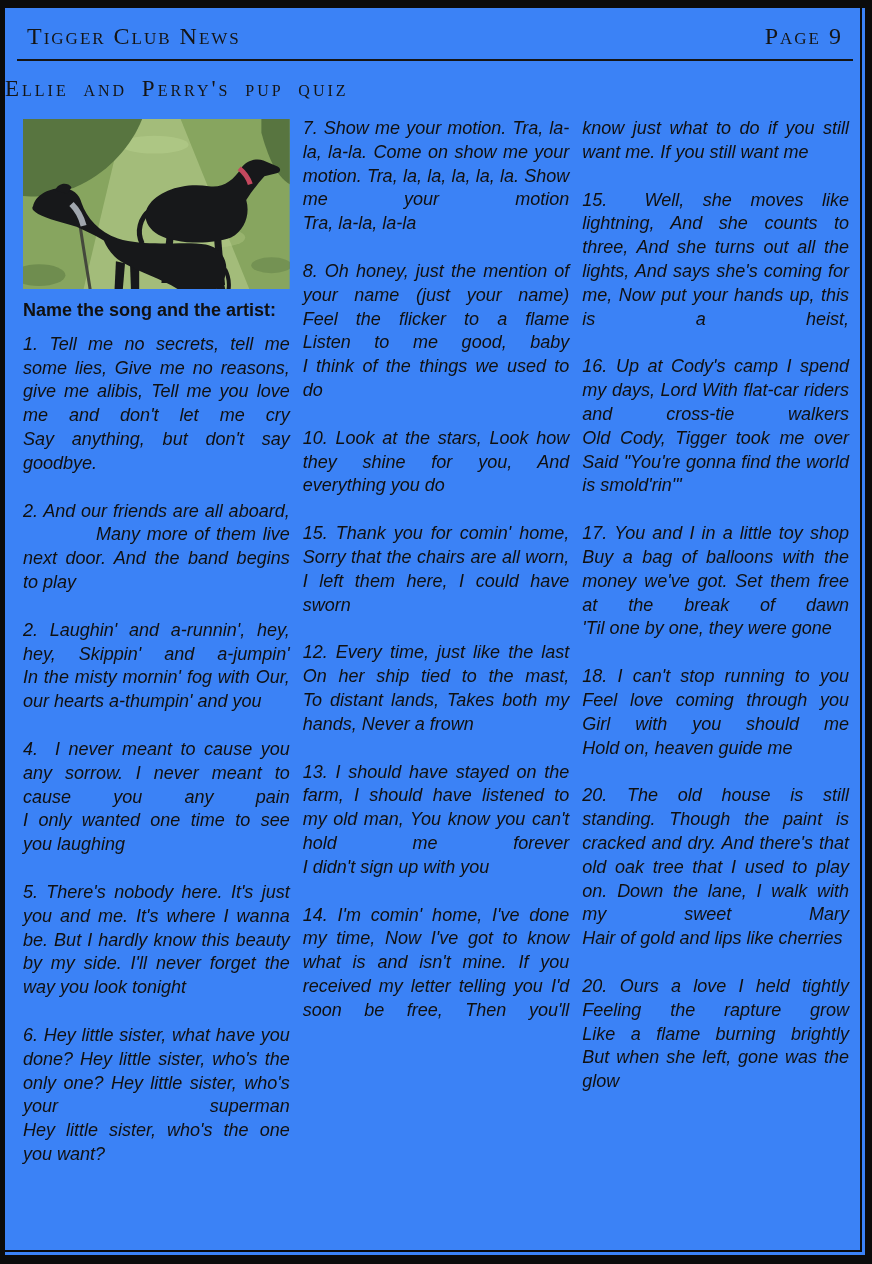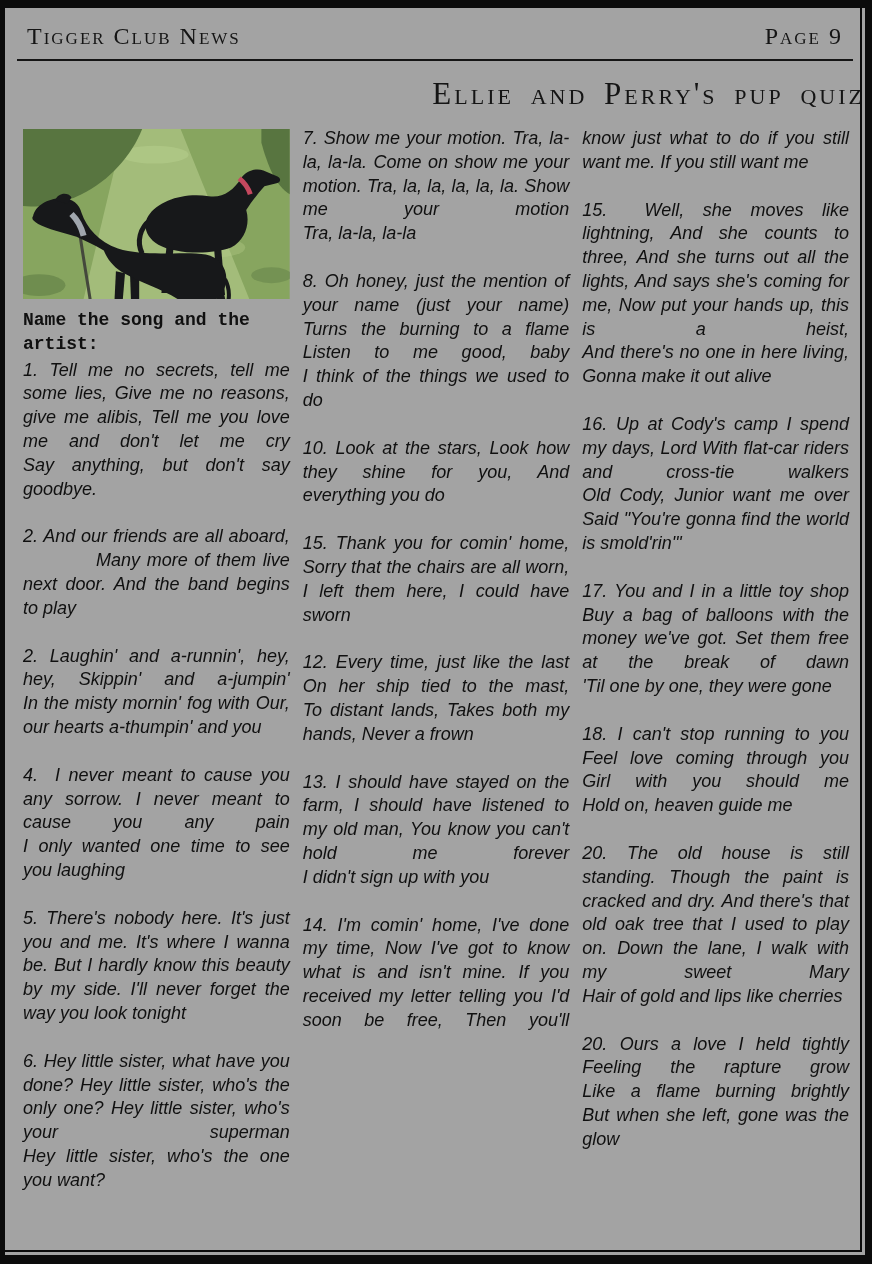--- a/index.html
+++ b/index.html
@@ -1,21 +1,21 @@
 <!DOCTYPE html>
 <html><head>
 <meta charset="utf-8">
 <style>
   html, body { margin: 0; padding: 0; background: #ffffff; }
   .page {
     position: relative;
     box-sizing: border-box;
     width: 872px;
     height: 1264px;
-    background: #a3a3a3;
+    background: #3b82f6;
     border-top: 8px solid #0b0b0b;
     border-left: 5px solid #0b0b0b;
     border-right: 7px solid #0b0b0b;
     border-bottom: 9px solid #0b0b0b;
     overflow: hidden;
     font-family: "Liberation Sans", sans-serif;
     color: #101010;
   }
   .inner-line {
     position: absolute;
@@ -32,48 +32,47 @@
     padding: 15px 10px 9px 10px;
     border-bottom: 2px solid #151515;
     font-family: "Liberation Serif", serif;
     font-variant: small-caps;
     font-size: 24px;
     letter-spacing: 2px;
     color: #151515;
   }
   h1.article-title {
     margin: 15px 0 0 0;
-    text-align: right;
+    text-align: left;
     font-family: "Liberation Serif", serif;
     font-variant: small-caps;
     font-weight: normal;
-    font-size: 31px;
+    font-size: 23px;
     letter-spacing: 3px;
     word-spacing: 6px;
     color: #151515;
   }
   .columns {
     display: flex;
     gap: 13px;
     padding: 15px 16px 0 18px;
   }
   .col { flex: 1 1 0; min-width: 0; }
   figure.photo {
     margin: 2px 0 10px 0;
     width: 100%;
     height: 170px;
     line-height: 0;
   }
   figure.photo svg { width: 100%; height: 100%; }
   p.intro {
-    margin: 0 0 2px 0;
+    margin: 0 0 10px 0;
     font-weight: bold;
     font-size: 18px;
     line-height: 23.8px;
-    font-family: Liberation Mono, monospace;
   }
   p.quiz-item {
     margin: 0 0 24px 0;
     font-size: 18px;
     line-height: 23.8px;
     font-style: italic;
   }
   .seg { display: block; text-align: justify; }
   .seg-j { text-align-last: justify; }
 </style>
@@ -153,21 +152,21 @@
     </section>
 
     <section class="col">
       <div class="items">
           <p class="quiz-item">
             <span class="seg seg-j">7. Show me your motion. Tra, la-la, la-la. Come on show me your motion. Tra, la, la, la, la, la. Show me your motion</span>
             <span class="seg">Tra, la-la, la-la</span>
           </p>
           <p class="quiz-item">
             <span class="seg seg-j">8. Oh honey, just the mention of your name (just your name)</span>
-            <span class="seg seg-j">Turns the burning to a flame</span>
+            <span class="seg seg-j">Feel the flicker to a flame</span>
             <span class="seg seg-j">Listen to me good, baby</span>
             <span class="seg">I think of the things we used to do</span>
           </p>
           <p class="quiz-item">
             <span class="seg">10. Look at the stars, Look how they shine for you, And everything you do</span>
           </p>
           <p class="quiz-item">
             <span class="seg">15. Thank you for comin' home, Sorry that the chairs are all worn, I left them here, I could have sworn</span>
           </p>
           <p class="quiz-item">
@@ -185,25 +184,24 @@
         </div>
     </section>
 
     <section class="col">
       <div class="items">
           <p class="quiz-item">
             <span class="seg">know just what to do if you still want me. If you still want me</span>
           </p>
           <p class="quiz-item">
             <span class="seg seg-j">15. &nbsp;Well, she moves like lightning, And she counts to three, And she turns out all the lights, And says she's coming for me, Now put your hands up, this is a heist,</span>
-            <span class="seg">And there's no one in here living, Gonna make it out alive</span>
           </p>
           <p class="quiz-item">
             <span class="seg seg-j">16. Up at Cody's camp I spend my days, Lord With flat-car riders and cross-tie walkers</span>
-            <span class="seg seg-j">Old Cody, Junior want me over</span>
+            <span class="seg seg-j">Old Cody, Tigger took me over</span>
             <span class="seg">Said "You're gonna find the world is smold'rin'"</span>
           </p>
           <p class="quiz-item">
             <span class="seg seg-j">17. You and I in a little toy shop</span>
             <span class="seg seg-j">Buy a bag of balloons with the money we've got. Set them free at the break of dawn</span>
             <span class="seg">'Til one by one, they were gone</span>
           </p>
           <p class="quiz-item">
             <span class="seg seg-j">18. I can't stop running to you</span>
             <span class="seg seg-j">Feel love coming through you</span>

